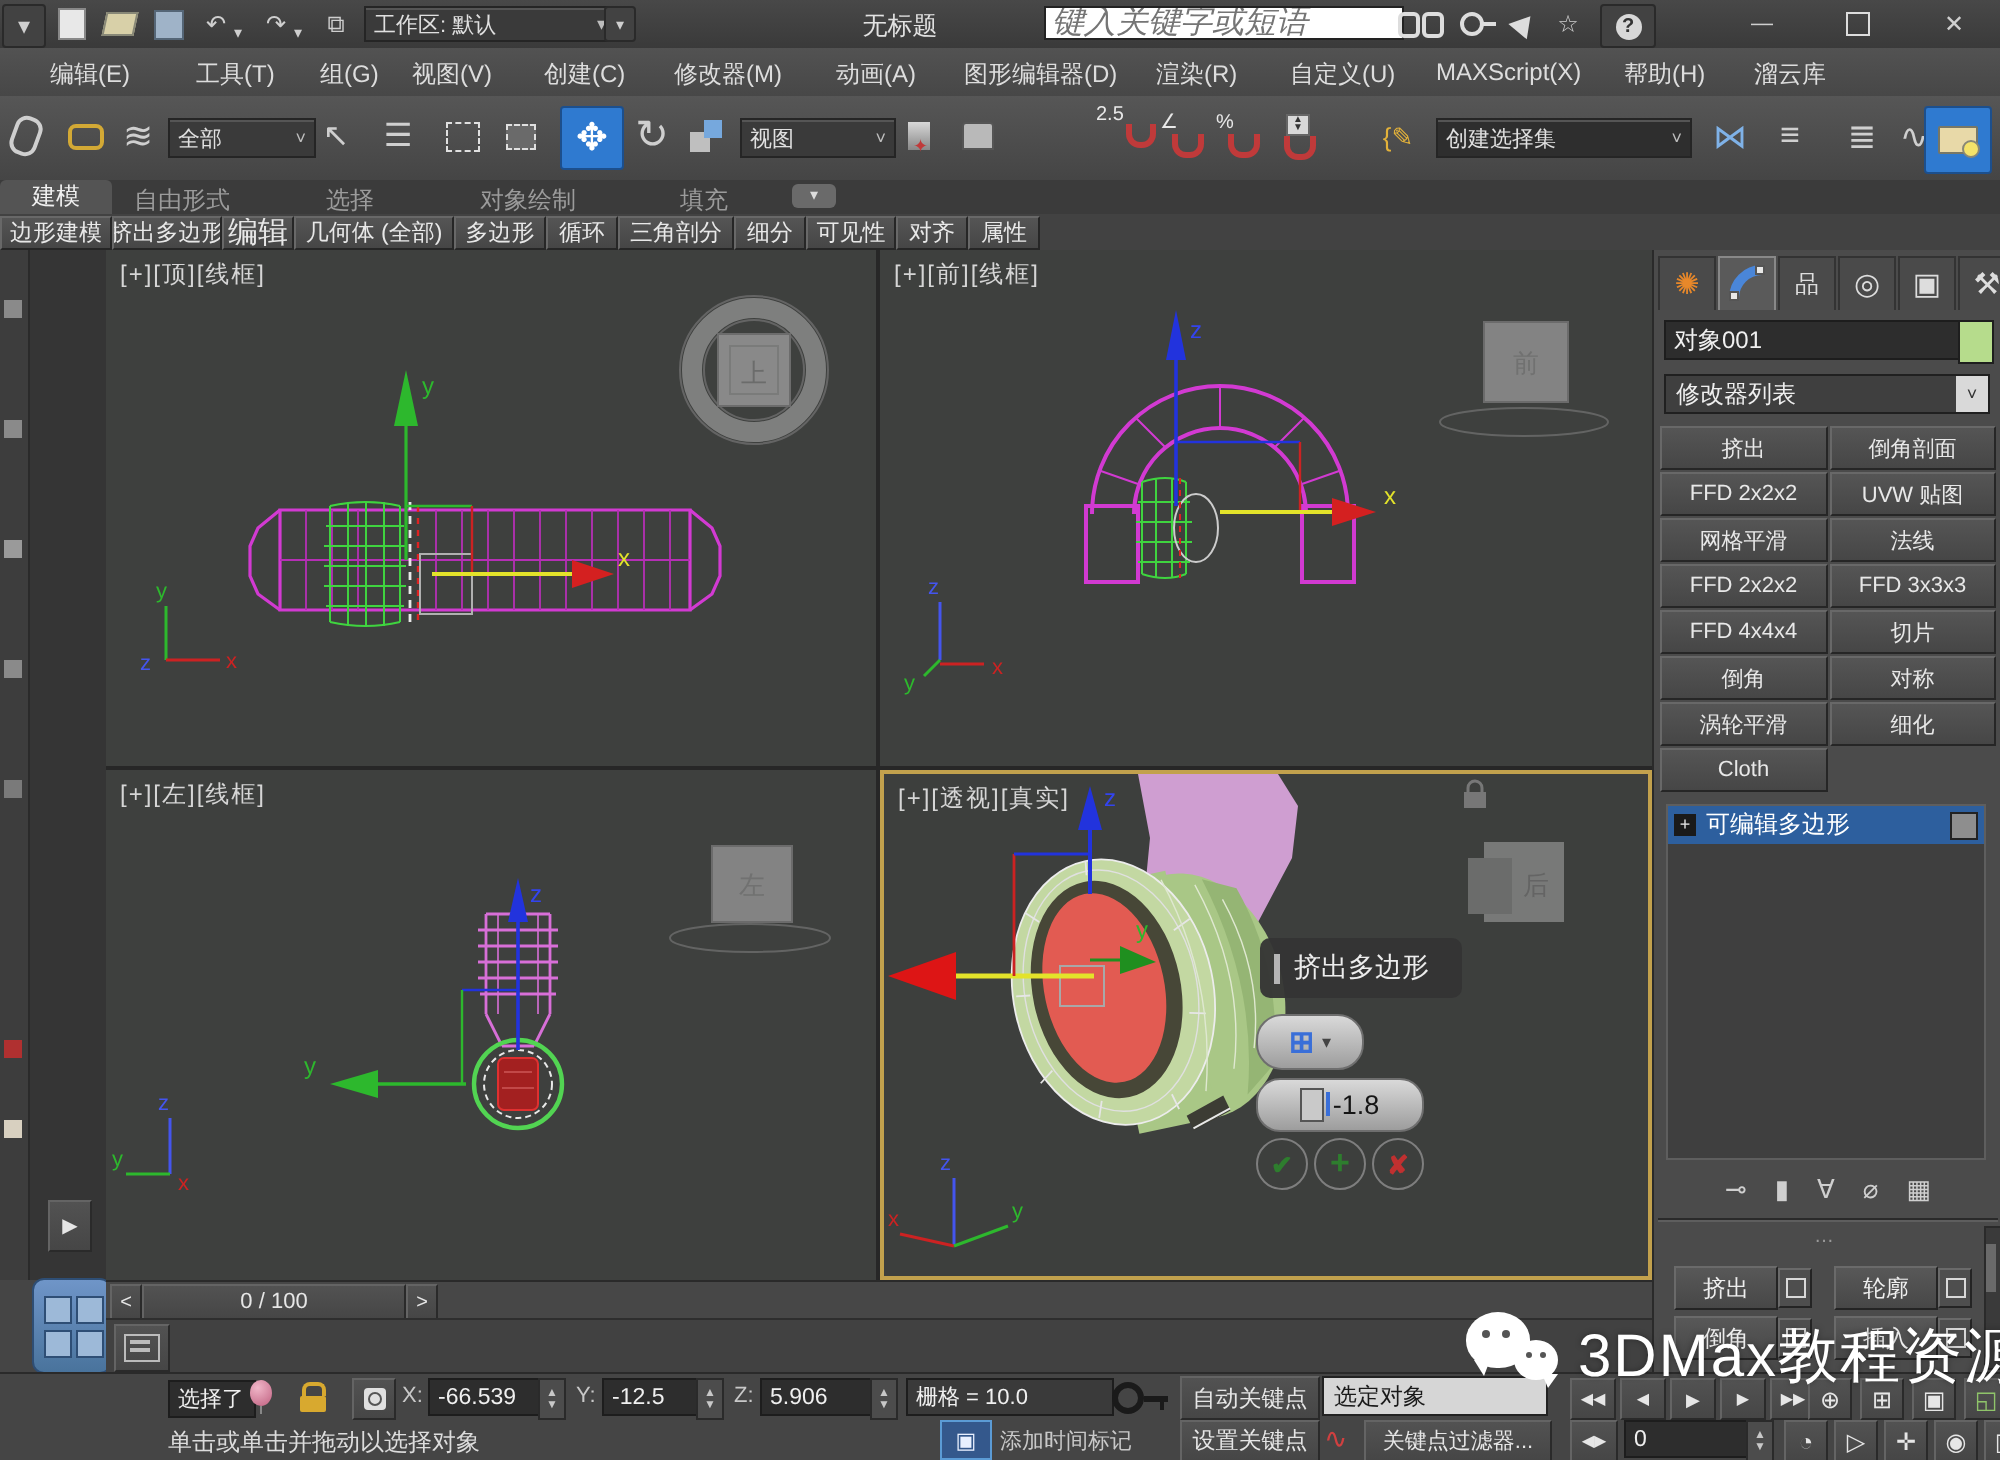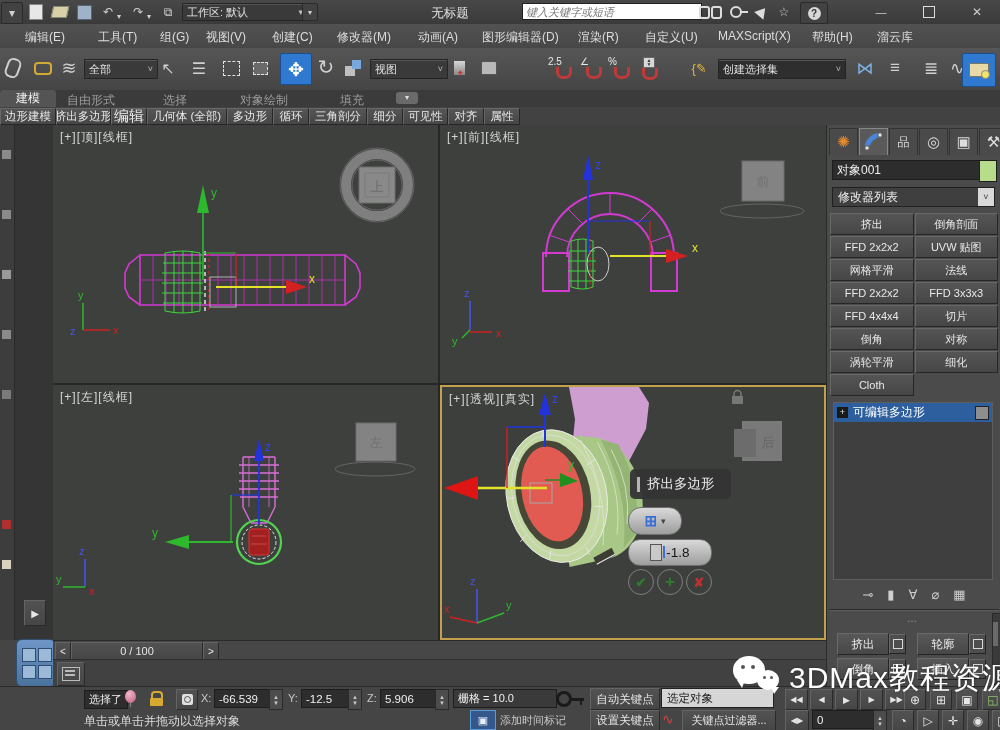--- a/index.html
+++ b/index.html
@@ -73,21 +73,21 @@
       <span>⧉</span>
     </div>
   <div class="drop" style="left:182px;top:3px;width:116px;height:16px">
     <span>工作区: 默认</span>
       <span class="arr">▾</span>
   </div>
   <div class="tb-icon small" style="left:302px;top:3px;width:14px;height:16px;border:1px solid #2a2a2a;background:#424242;font-size:8px">
       <span>▾</span>
     </div>
   <div class="abs" style="left:370px;top:5px;width:160px;text-align:center;color:#e2e2e2;font-size:12.5px"><span>无标题</span></div>
-  <input class="abs" style="left: 522px; top: 3px; width: 172px; height: 15px; border: 1px solid rgb(34, 34, 34); background: rgb(255, 255, 255); font-style: italic; font-size: 11px; color: rgb(85, 85, 85); padding: 0px 3px;" placeholder="键入关键字或短语">
+  <input class="abs" style="left: 522px; top: 3px; width: 172px; height: 15px; border: 1px solid rgb(34, 34, 34); background: rgb(255, 255, 255); font-style: italic; font-size: 16px; color: rgb(85, 85, 85); padding: 0px 3px;" placeholder="键入关键字或短语">
   <div class="tb-icon small" style="left:700px;top:2px">
     <span style="display:flex;gap:1px">
         <i style="width:7px;height:9px;border:2px solid #ddd;border-radius:3px"></i>
         <i style="width:7px;height:9px;border:2px solid #ddd;border-radius:3px"></i>
       </span>
   </div>
   <div class="tb-icon small" style="left:726px;top:2px">
     <span style="width:8px;height:8px;border:2px solid #ddd;border-radius:50%;position:relative">
         <i style="position:absolute;left:8px;top:3px;width:8px;height:2px;background:#ddd"></i>
       </span>
@@ -174,21 +174,21 @@
   </div>
   <div class="tb-icon" style="left:446px;top:7px">
     <span style="width:11px;height:14px;background:linear-gradient(#d8d8d8,#888);display:block;position:relative">
         <i style="position:absolute;left:3px;bottom:-3px;color:#c03a3a;font-size:9px;font-style:normal">✦</i>
       </span>
   </div>
   <div class="tb-icon" style="left:476px;top:7px">
       <span style="width:14px;height:12px;background:#b9b9b9;border:1px solid #555;display:block;border-radius:2px 2px 0 0"></span>
     </div>
   <div class="sep" style="left:516px;top:53px;height:32px"></div>
-  <div class="tb-icon" style="left:548px;top:5px;width:30px;height:30px;flex-direction:column;font-size:10px;line-height:10px">
+  <div class="tb-icon" style="left:548px;top:5px;width:30px;height:30px;font-size:10px;line-height:10px">
     <span style="align-self:flex-start;color:#e8e8e8">2.5</span>
       <span class="magnet"></span>
   </div>
   <div class="tb-icon" style="left:580px;top:5px;width:26px;height:30px;flex-direction:column;font-size:10px;line-height:10px">
     <span style="align-self:flex-start;color:#e8e8e8">∠</span>
       <span class="magnet"></span>
   </div>
   <div class="tb-icon" style="left:608px;top:5px;width:26px;height:30px;flex-direction:column;font-size:10px;line-height:10px">
     <span style="align-self:flex-start;color:#e8e8e8">%</span>
       <span class="magnet"></span>

